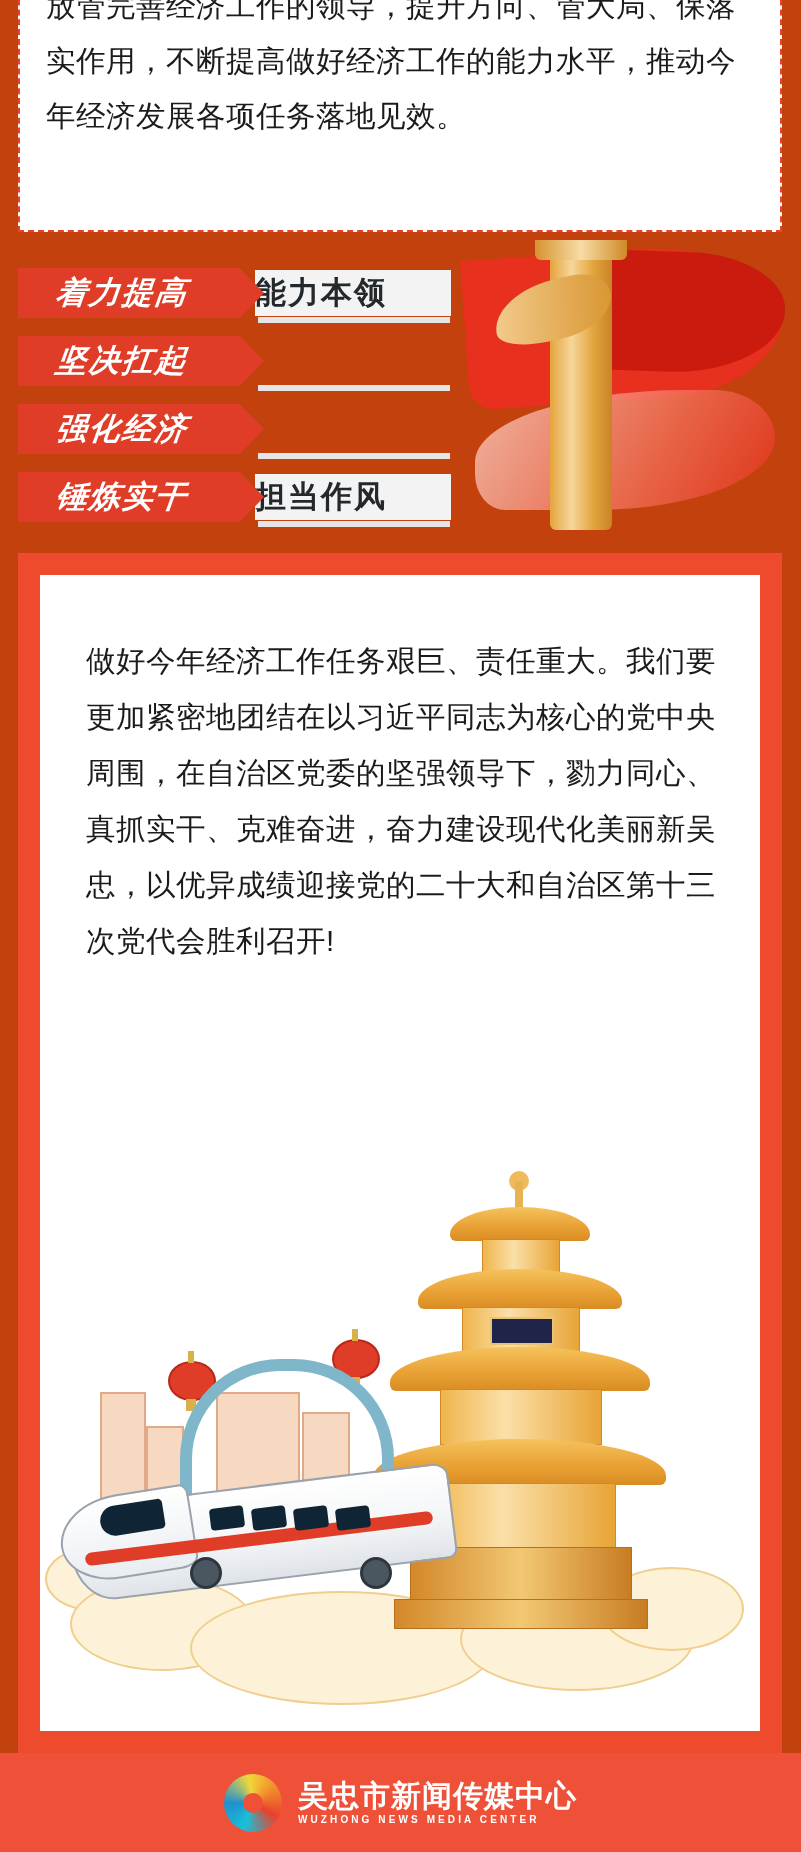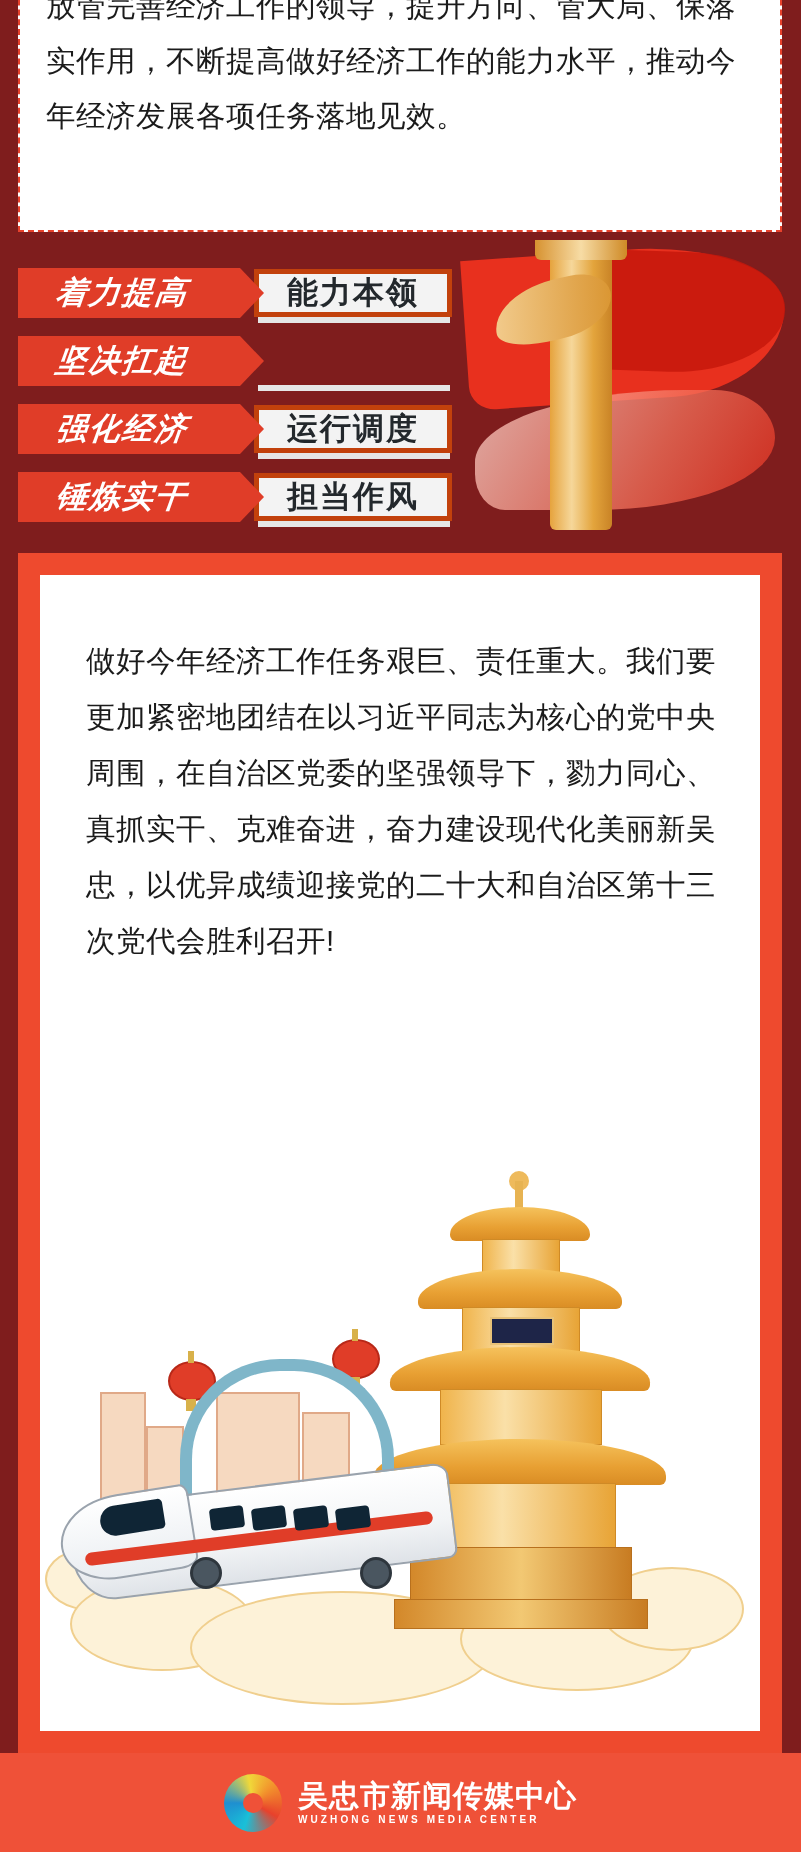--- a/index.html
+++ b/index.html
@@ -11,21 +11,21 @@
     width: 801px;
     height: 1852px;
     font-family: "Liberation Sans", sans-serif;
     position: relative;
     overflow: hidden;
   }
   .page {
     position: relative;
     width: 801px;
     height: 1852px;
-    background: #7f1d1d;
+    background: #c2410c;
   }
 
   
   .quote-box {
     position: absolute;
     left: 18px;
     top: -30px;
     width: 764px;
     height: 262px;
     border: 2px dashed #e8412c;
@@ -95,25 +95,25 @@
     font-style: italic;
     transform: skewX(-6deg);
   }
   .slogan-white {
     position: absolute;
     left: 236px;
     top: 1px;
     height: 48px;
     width: 198px;
     background: #f3f3f3;
-    border: 5px solid #c2410c;
+    border: 1px solid #c2410c;
     box-sizing: border-box;
     display: flex;
     align-items: center;
-    justify-content: center;
+    justify-content: flex-start;
   }
   .slogan-white span {
     color: #23282c;
     font-size: 31px;
     font-weight: bold;
     letter-spacing: 2px;
   }
   .slogan-shadow {
     position: absolute;
     left: 240px;
@@ -476,23 +476,20 @@
 
     <div class="slogan-row">
       <div class="slogan-shadow"></div>
       <div class="slogan-red">
         <span>坚决扛起</span>
       </div>
     </div>
 
     <div class="slogan-row">
       <div class="slogan-shadow"></div>
-      <div class="slogan-white">
-        <span>运行调度</span>
-      </div>
       <div class="slogan-red">
         <span>强化经济</span>
       </div>
     </div>
 
     <div class="slogan-row">
       <div class="slogan-shadow"></div>
       <div class="slogan-white">
         <span>担当作风</span>
       </div>

